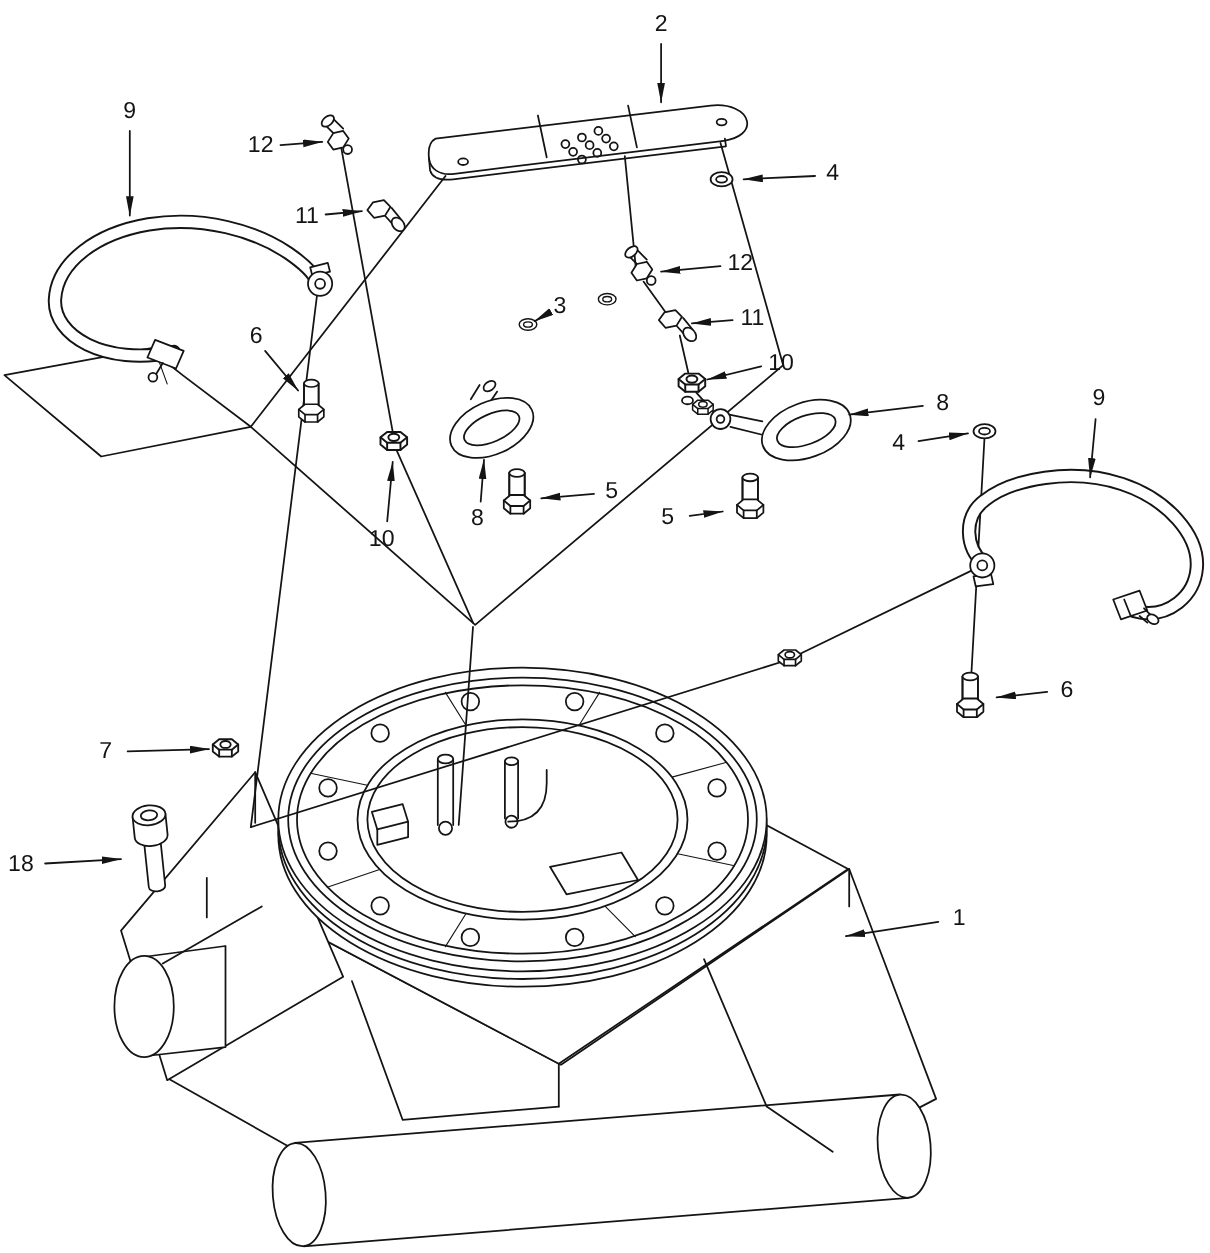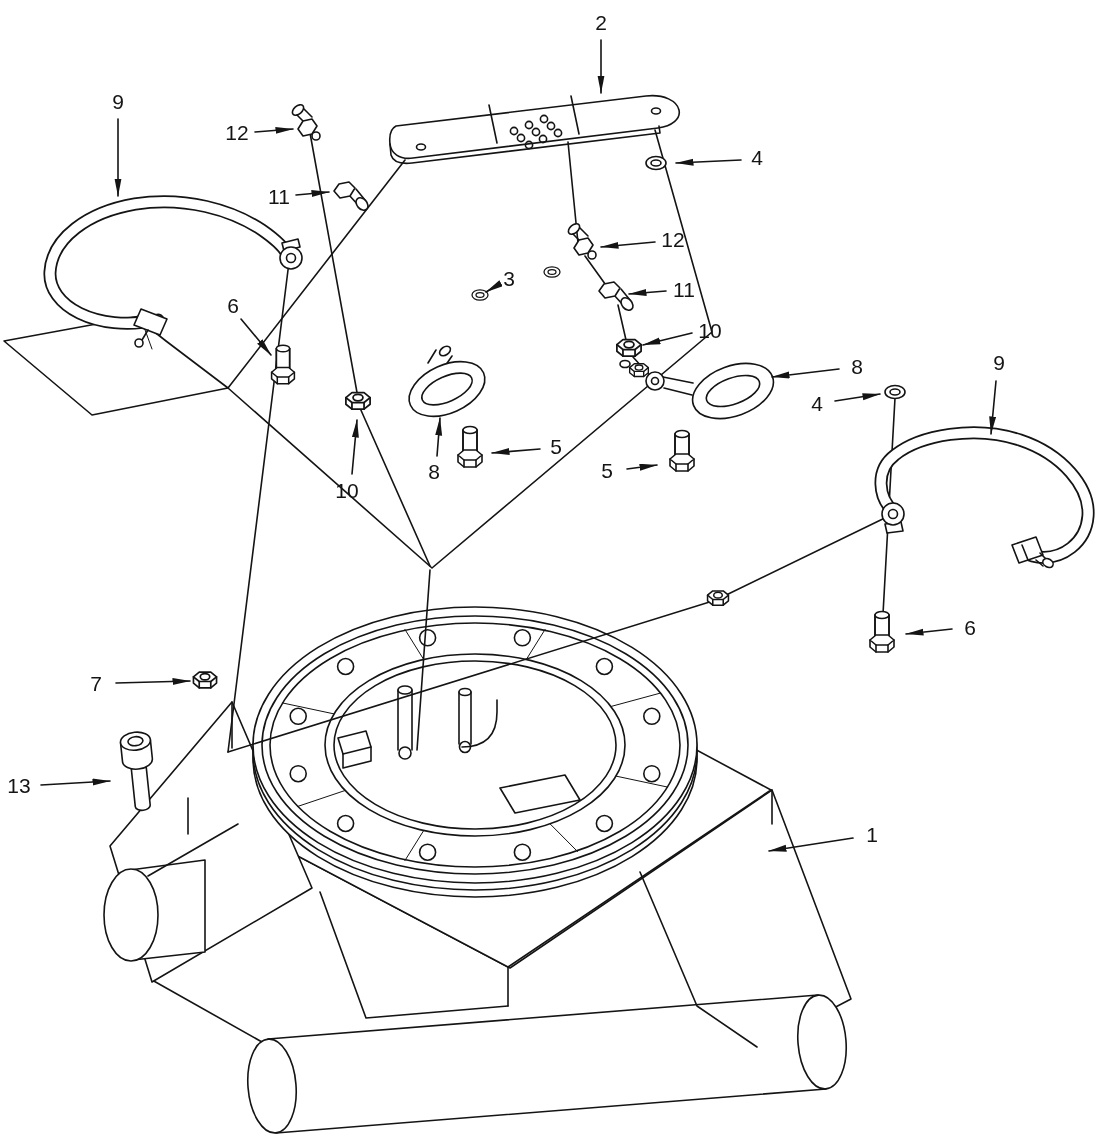--- a/index.html
+++ b/index.html
@@ -249,15 +249,15 @@
 <div class="callout" style="left:857px;top:366px">8</div>
 <div class="callout" style="left:817px;top:403px">4</div>
 <div class="callout" style="left:999px;top:362px">9</div>
 <div class="callout" style="left:233px;top:305px">6</div>
 <div class="callout" style="left:556px;top:446px">5</div>
 <div class="callout" style="left:607px;top:470px">5</div>
 <div class="callout" style="left:347px;top:490px">10</div>
 <div class="callout" style="left:434px;top:471px">8</div>
 <div class="callout" style="left:970px;top:627px">6</div>
 <div class="callout" style="left:96px;top:683px">7</div>
-<div class="callout" style="left:19px;top:785px">13</div>
+<div class="callout" style="left:19px;top:785px">18</div>
 <div class="callout" style="left:872px;top:834px">1</div>
 </div>
 
 </body></html>

